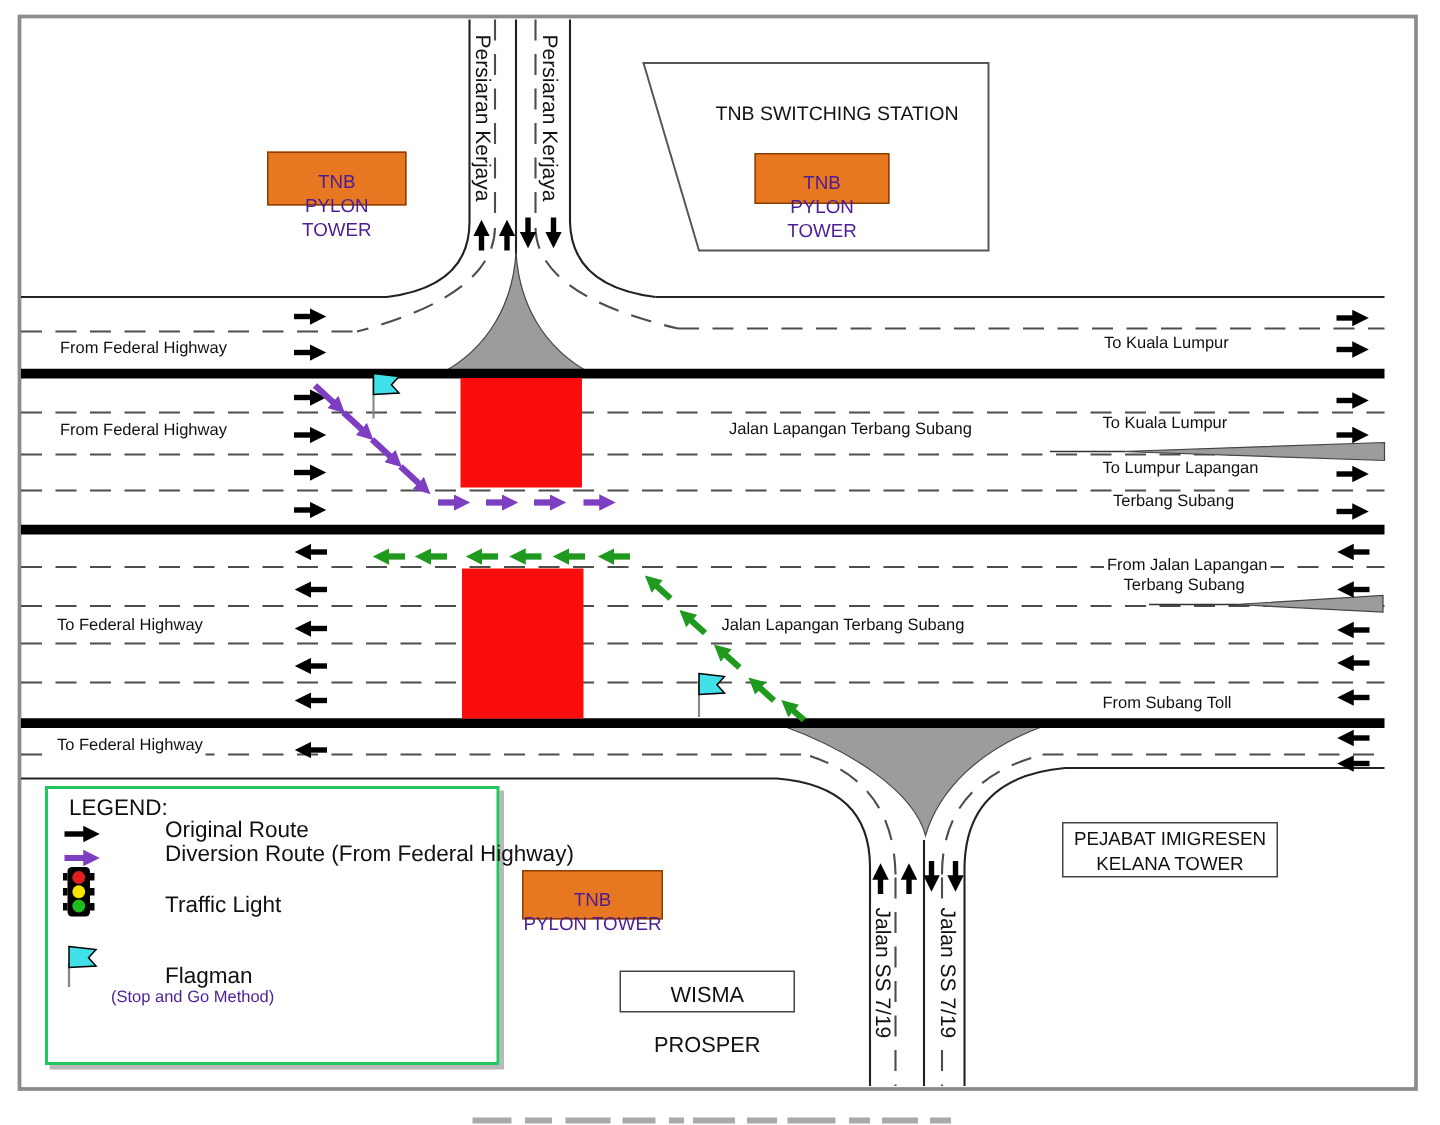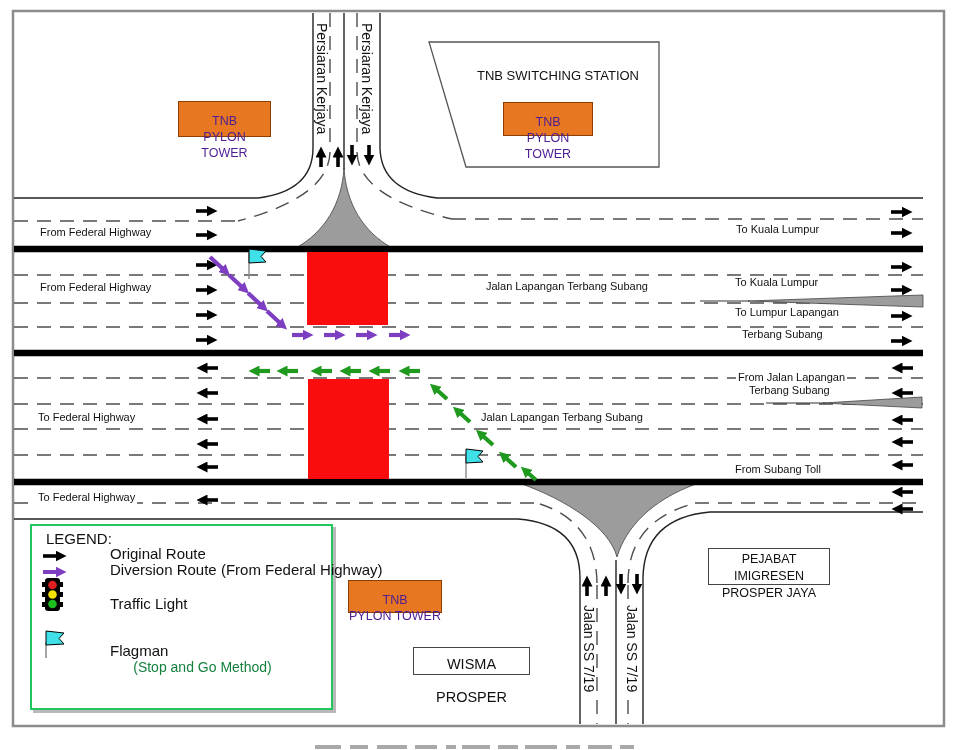--- a/index.html
+++ b/index.html
@@ -36,21 +36,21 @@
          background:var(--work-area-orange);color:#4c1d95;text-align:center;
          font-size:12.5px;line-height:16px;padding-top:11px;}
   .legend{position:absolute;left:30px;top:524px;width:303px;height:186px;background:#fff;
           border:2px solid #22c55e;box-shadow:3px 3px 0 #b9b9b9;box-sizing:border-box;
           padding:3px 0 0 8px;}
   .ltitle{font-size:15px;color:#111;margin:1px 0 0 6px;height:16px;}
   .lrow{display:flex;align-items:flex-end;padding-left:2px;gap:36px;}
   .h16{height:16px;} .h15{height:15px;} .h34{height:34px;} .h28{height:28px;margin-top:19px;}
   .licon{width:32px;display:flex;align-items:center;justify-content:flex-start;flex:0 0 32px;}
   .ltext{font-size:15px;color:#111;white-space:nowrap;}
-  .lsub{font-size:14px;color:#15803d;padding-left:34px;height:18px;text-align:center;}
+  .lsub{font-size:11px;color:#4c1d95;padding-left:34px;height:18px;}
   .swatch{width:22px;height:9px;display:inline-block;}
   .sw-red{background:var(--lane-closure-red);}
   .sw-orange{background:var(--work-area-orange);}
 </style>
 </head>
 <body>
 
 <div id="stage">
 
   <svg id="base" width="960" height="750" viewBox="0 0 960 750">
@@ -251,23 +251,23 @@
   <div class="lbl" style="left:736px;top:360px;margin-top:12px;">From Jalan Lapangan</div>
   <div class="lbl" style="left:747px;top:385px;">Terbang Subang</div>
   <div class="lbl" style="left:479px;top:412px;">Jalan Lapangan Terbang Subang</div>
   <div class="lbl" style="left:733px;top:429px;margin-top:35px;">From Subang Toll</div>
   <div class="lbl" style="left:36px;top:412px;">To Federal Highway</div>
   <div class="lbl" style="left:36px;top:492px;">To Federal Highway</div>
 
   <div class="lbl vlabel" style="left:596px;top:603px;">Jalan SS 7/19</div>
   <div class="lbl vlabel" style="left:639px;top:603px;">Jalan SS 7/19</div>
 
-  <div class="namebox" style="left:708px;top:548px;width:122px;height:37px;font-size:12.5px;line-height:17px;padding-top:2px;">
+  <div class="namebox" style="left:708px;top:548px;width:144px;height:37px;font-size:12.5px;line-height:17px;padding-top:2px;">
     <div>PEJABAT IMIGRESEN</div>
-    <div>PROSPER JAYA</div>
+    <div>KELANA TOWER</div>
   </div>
   <div class="namebox" style="left:413px;top:647px;width:117px;height:28px;font-size:14.5px;line-height:33px;">WISMA PROSPER</div>
 
   <div class="legend">
     <div class="ltitle">LEGEND:</div>
 
     <div class="lrow h16">
       <span class="licon">
         <svg width="28" height="12">
             <line x1="1" y1="6" x2="15" y2="6" stroke="#000" stroke-width="3.6" marker-end="url(#mB)"></line>

